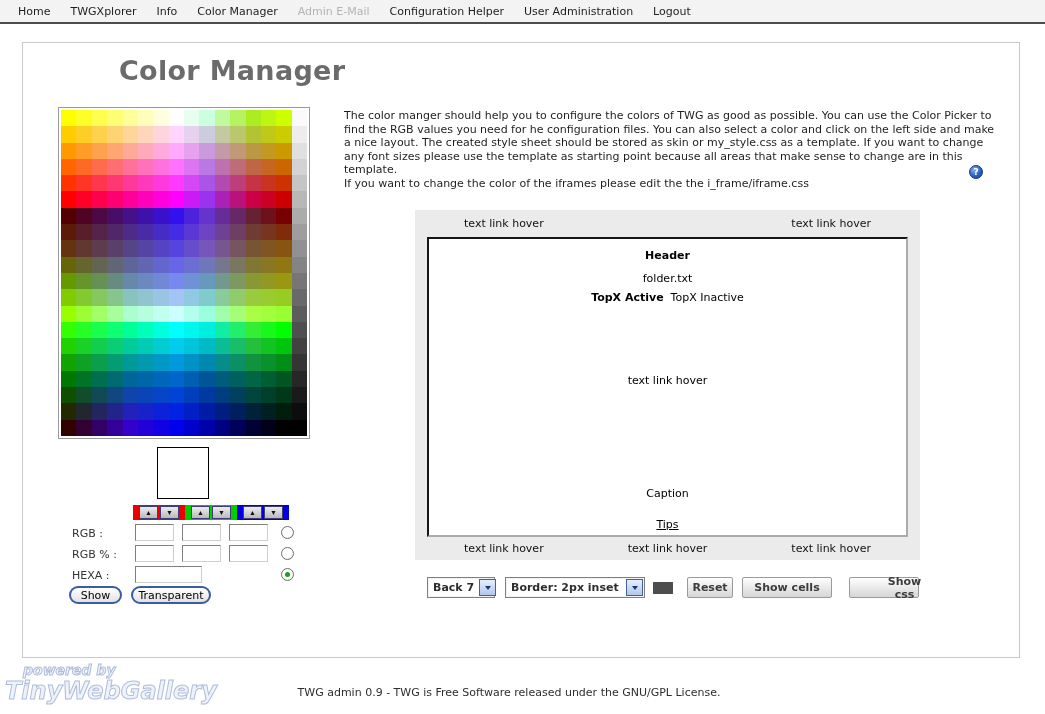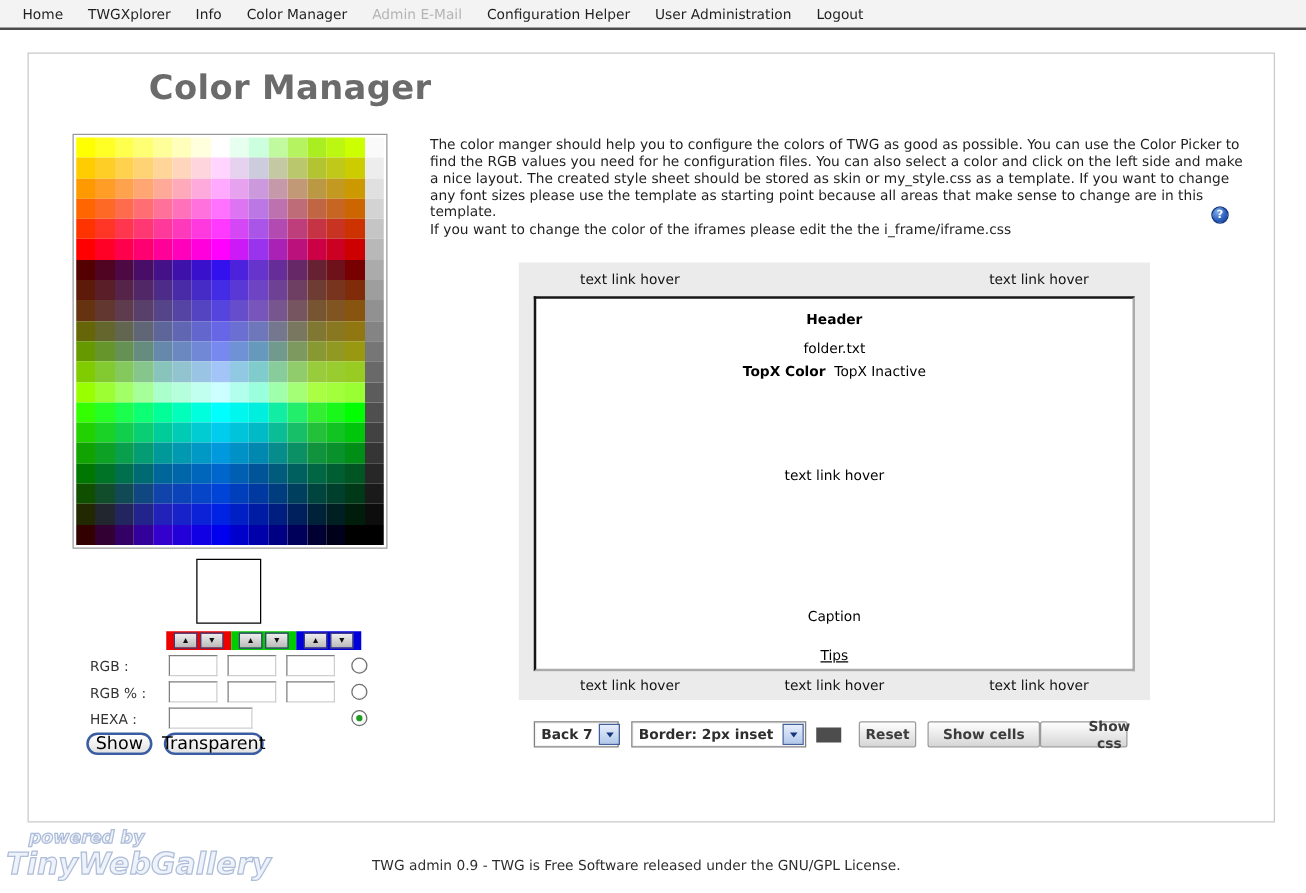--- a/index.html
+++ b/index.html
@@ -43,21 +43,21 @@
   .plabel{font-size:11px;color:#333;white-space:nowrap;}
   .pfield{position:absolute;width:39px;height:17px;border:1px solid;
     border-color:#7f7f7f #cfcfcf #cfcfcf #7f7f7f;font-size:11px;padding:0 2px;background:#fff;
     font-family:"DejaVu Sans",sans-serif;}
   .pfield.wide{width:67px;}
   .radio{position:absolute;width:13px;height:13px;border-radius:50%;border:1px solid #6e6e6e;
     background:radial-gradient(circle at 35% 35%,#ffffff 55%,#dcdcdc 100%);
     display:flex;align-items:center;justify-content:center;cursor:pointer;}
   .radio.checked::after{content:'';width:5px;height:5px;border-radius:50%;background:#1f9b1f;}
   .roundbtn{position:absolute;height:18px;border:2px solid #3a5da1;border-radius:9px;
-    background:linear-gradient(#ffffff,#e2e2e2);font-size:14px;color:#000;
+    background:linear-gradient(#ffffff,#e2e2e2);font-size:11px;color:#000;
     display:inline-flex;align-items:center;justify-content:center;cursor:pointer;
     font-family:"DejaVu Sans",sans-serif;padding:0;}
 
   
   .panel{left:392px;top:167px;width:505px;height:350px;background:#ebebeb;}
   .panel .linkrow{position:absolute;left:0;right:0;display:flex;justify-content:space-between;
     padding:0 49px;font-size:11px;color:#111;}
   .panel .linkrow.top{top:7px;}
   .panel .linkrow.bottom{top:332px;}
   .panel .linkrow span{cursor:pointer;}
@@ -482,21 +482,21 @@
   <button class="roundbtn" style="left:108px;top:543px;width:80px;">Transparent</button>
 
   <div class="panel">
     <div class="linkrow top">
       <span>text link hover</span>
       <span>text link hover</span>
     </div>
     <div class="innerbox">
       <div class="ib-header">Header</div>
       <div class="ib-folder">folder.txt</div>
-      <div class="ib-topx"><b>TopX Color</b>&nbsp;&nbsp;<span>TopX Inactive</span></div>
+      <div class="ib-topx"><b>TopX Active</b>&nbsp;&nbsp;<span>TopX Inactive</span></div>
       <div class="ib-link">text link hover</div>
       <div class="ib-caption">Caption</div>
       <div class="ib-tips">Tips</div>
     </div>
     <div class="linkrow bottom">
       <span>text link hover</span>
       <span>text link hover</span>
       <span>text link hover</span>
     </div>
   </div>
@@ -510,21 +510,21 @@
     </div>
     <div class="xpselect" style="width:140px;margin-left:10px;">
       <span class="val">Border: 2px inset</span>
       <span class="arrowbtn">
           <i></i>
         </span>
     </div>
     <div class="swatch" style="margin-left: 8px; background: rgb(77, 77, 77);"></div>
     <button class="graybtn" style="margin-left:14px;width:46px;">Reset</button>
     <button class="graybtn" style="margin-left:9px;width:90px;">Show cells</button>
-    <button class="graybtn" style="margin-left:0;width:70px;padding-left:47px;">Show css</button>
+    <button class="graybtn" style="margin-left:17px;width:70px;padding-left:47px;">Show css</button>
   </div>
 
 </div>
 
 <div class="footer-text">TWG admin 0.9 - TWG is Free Software released under the GNU/GPL License.</div>
 <div class="logo">
   <div class="l1">powered by</div>
   <div class="l2">TinyWebGallery</div>
 </div>
 

